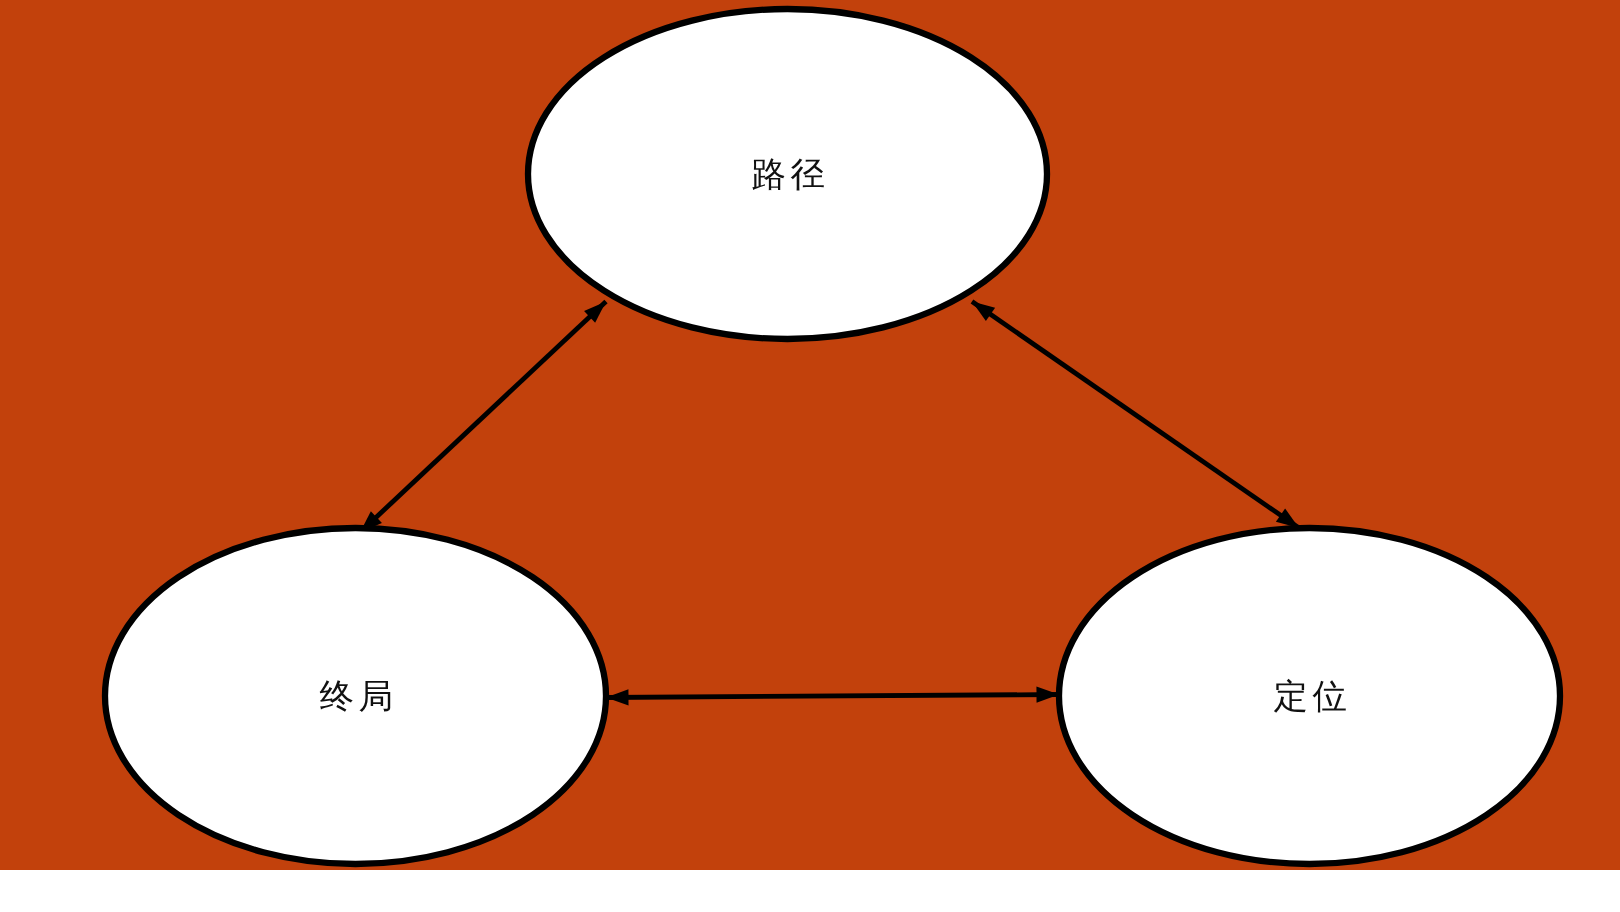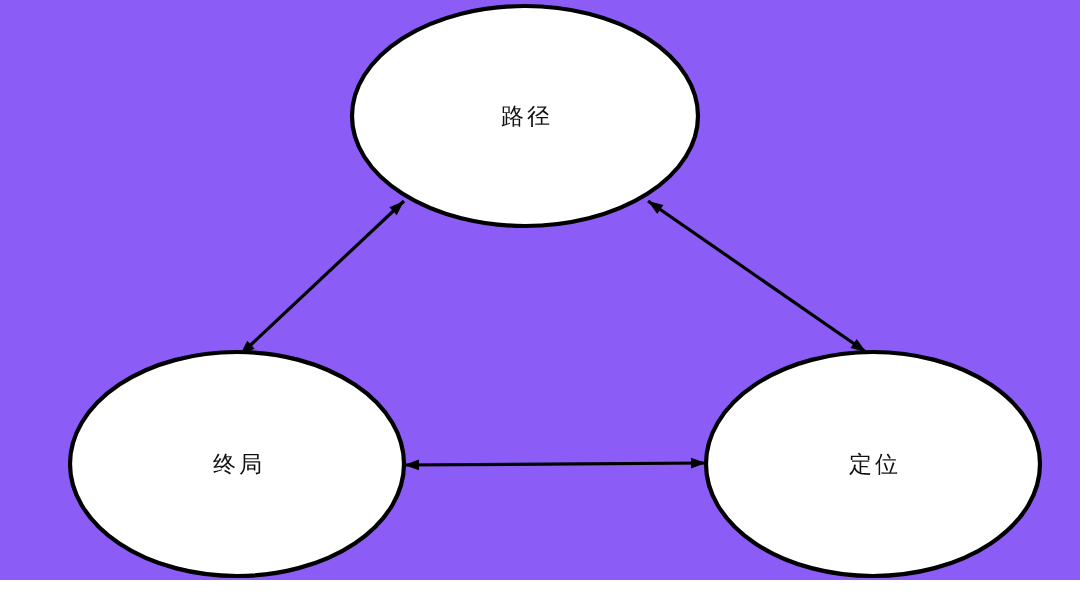--- a/index.html
+++ b/index.html
@@ -8,21 +8,21 @@
     padding: 0;
     background: #ffffff;
   }
   body {
     font-family: "DejaVu Serif", "Liberation Serif", serif;
   }
   #canvas {
     position: relative;
     width: 1080px;
     height: 580px;
-    background: #8b5cf6;
+    background: #c2410c;
     overflow: hidden;
   }
   #diagram-svg {
     display: block;
     width: 1080px;
     height: 608px;
   }
   .node-shape {
     fill: #ffffff;
     stroke: #000000;

